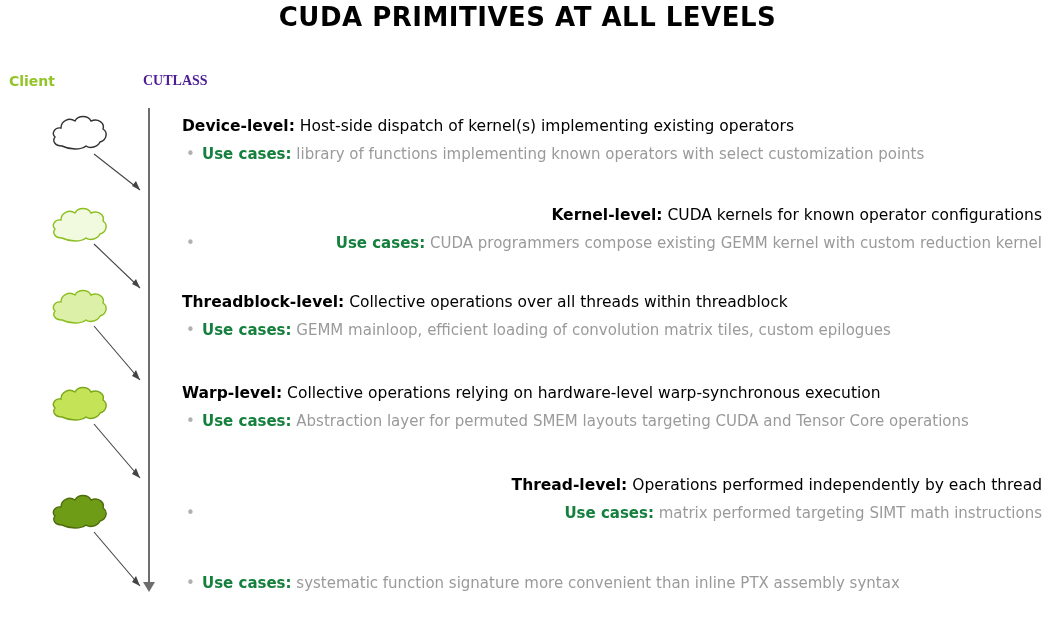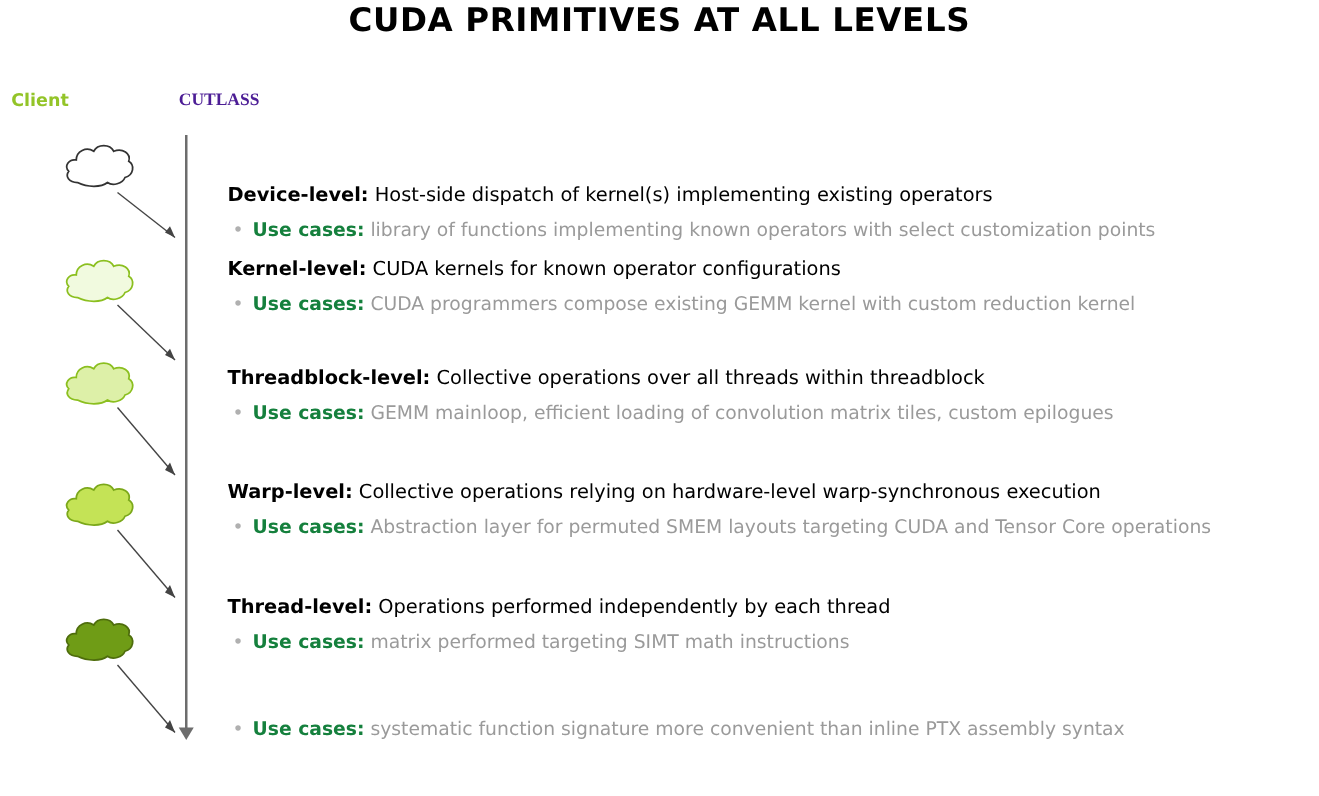--- a/index.html
+++ b/index.html
@@ -196,33 +196,33 @@
     </svg>
   </div>
 
   <div class="diag" style="left:90px; top:528px;">
     <svg width="80" height="70" viewBox="0 0 80 70">
       <line x1="4" y1="4" x2="50" y2="58" stroke="#444444" stroke-width="1.1"></line>
       <polygon points="50,58 42,54 46,48" fill="#444444"></polygon>
     </svg>
   </div>
 
-  <div class="row" style="top:116px;margin-top:30px;">
+  <div class="row" style="top:116px;">
     <div class="lvl">
       <b>Device-level</b><b>:</b>
       <span>Host-side dispatch of kernel(s) implementing existing operators</span>
     </div>
     <div class="use">
       <span class="bullet">•</span>
       <span class="lbl">Use cases:</span>
       <span>library of functions implementing known operators with select customization points</span>
     </div>
   </div>
 
-  <div class="row" style="top:205px;">
+  <div class="row" style="top:205px;text-align:right;">
     <div class="lvl">
       <b>Kernel-level</b><b>:</b>
       <span>CUDA kernels for known operator configurations</span>
     </div>
     <div class="use">
       <span class="bullet">•</span>
       <span class="lbl">Use cases:</span>
       <span>CUDA programmers compose existing GEMM kernel with custom reduction kernel</span>
     </div>
   </div>
@@ -244,21 +244,21 @@
       <b>Warp-level</b><b>:</b>
       <span>Collective operations relying on hardware-level warp-synchronous execution</span>
     </div>
     <div class="use">
       <span class="bullet">•</span>
       <span class="lbl">Use cases:</span>
       <span>Abstraction layer for permuted SMEM layouts targeting CUDA and Tensor Core operations</span>
     </div>
   </div>
 
-  <div class="row" style="top:475px;">
+  <div class="row" style="top:475px;text-align:right;">
     <div class="lvl">
       <b>Thread-level</b><b>:</b>
       <span>Operations performed independently by each thread</span>
     </div>
     <div class="use">
       <span class="bullet">•</span>
       <span class="lbl">Use cases:</span>
       <span>matrix performed targeting SIMT math instructions</span>
     </div>
   </div>

